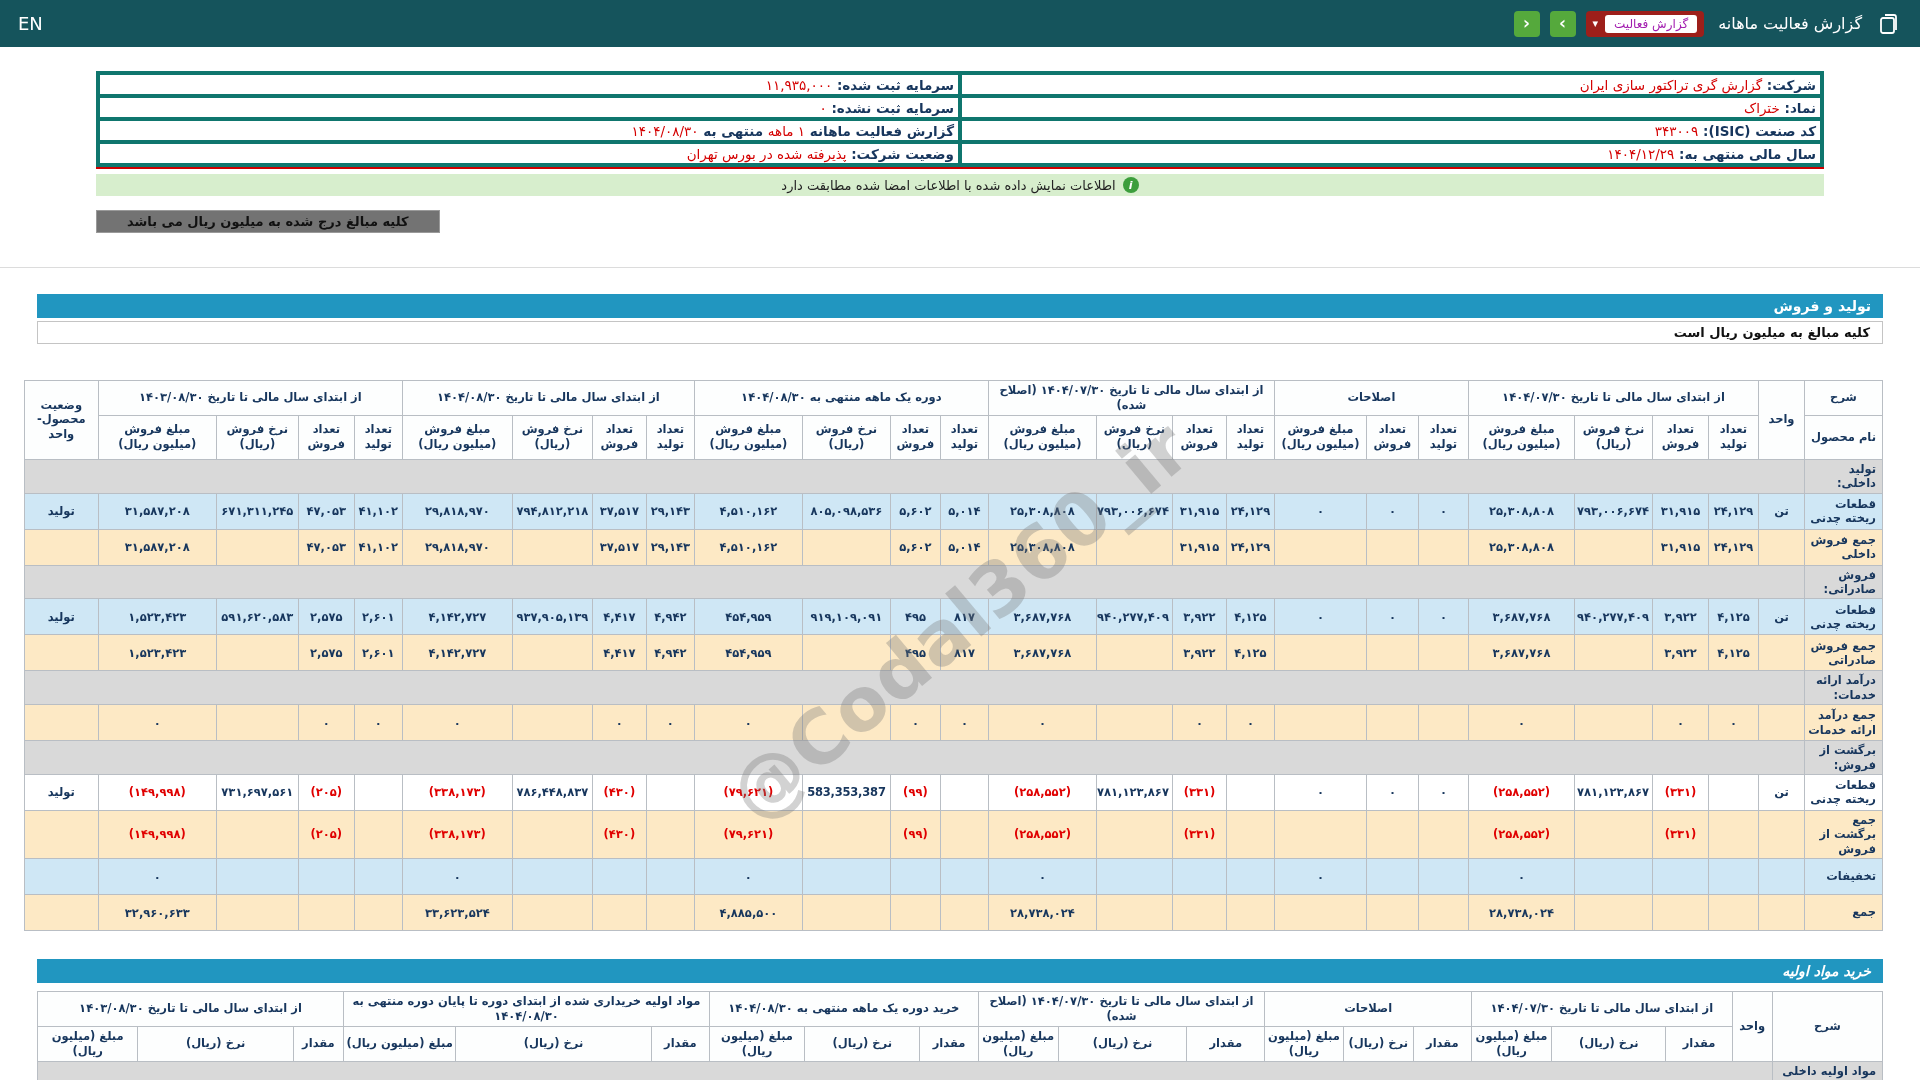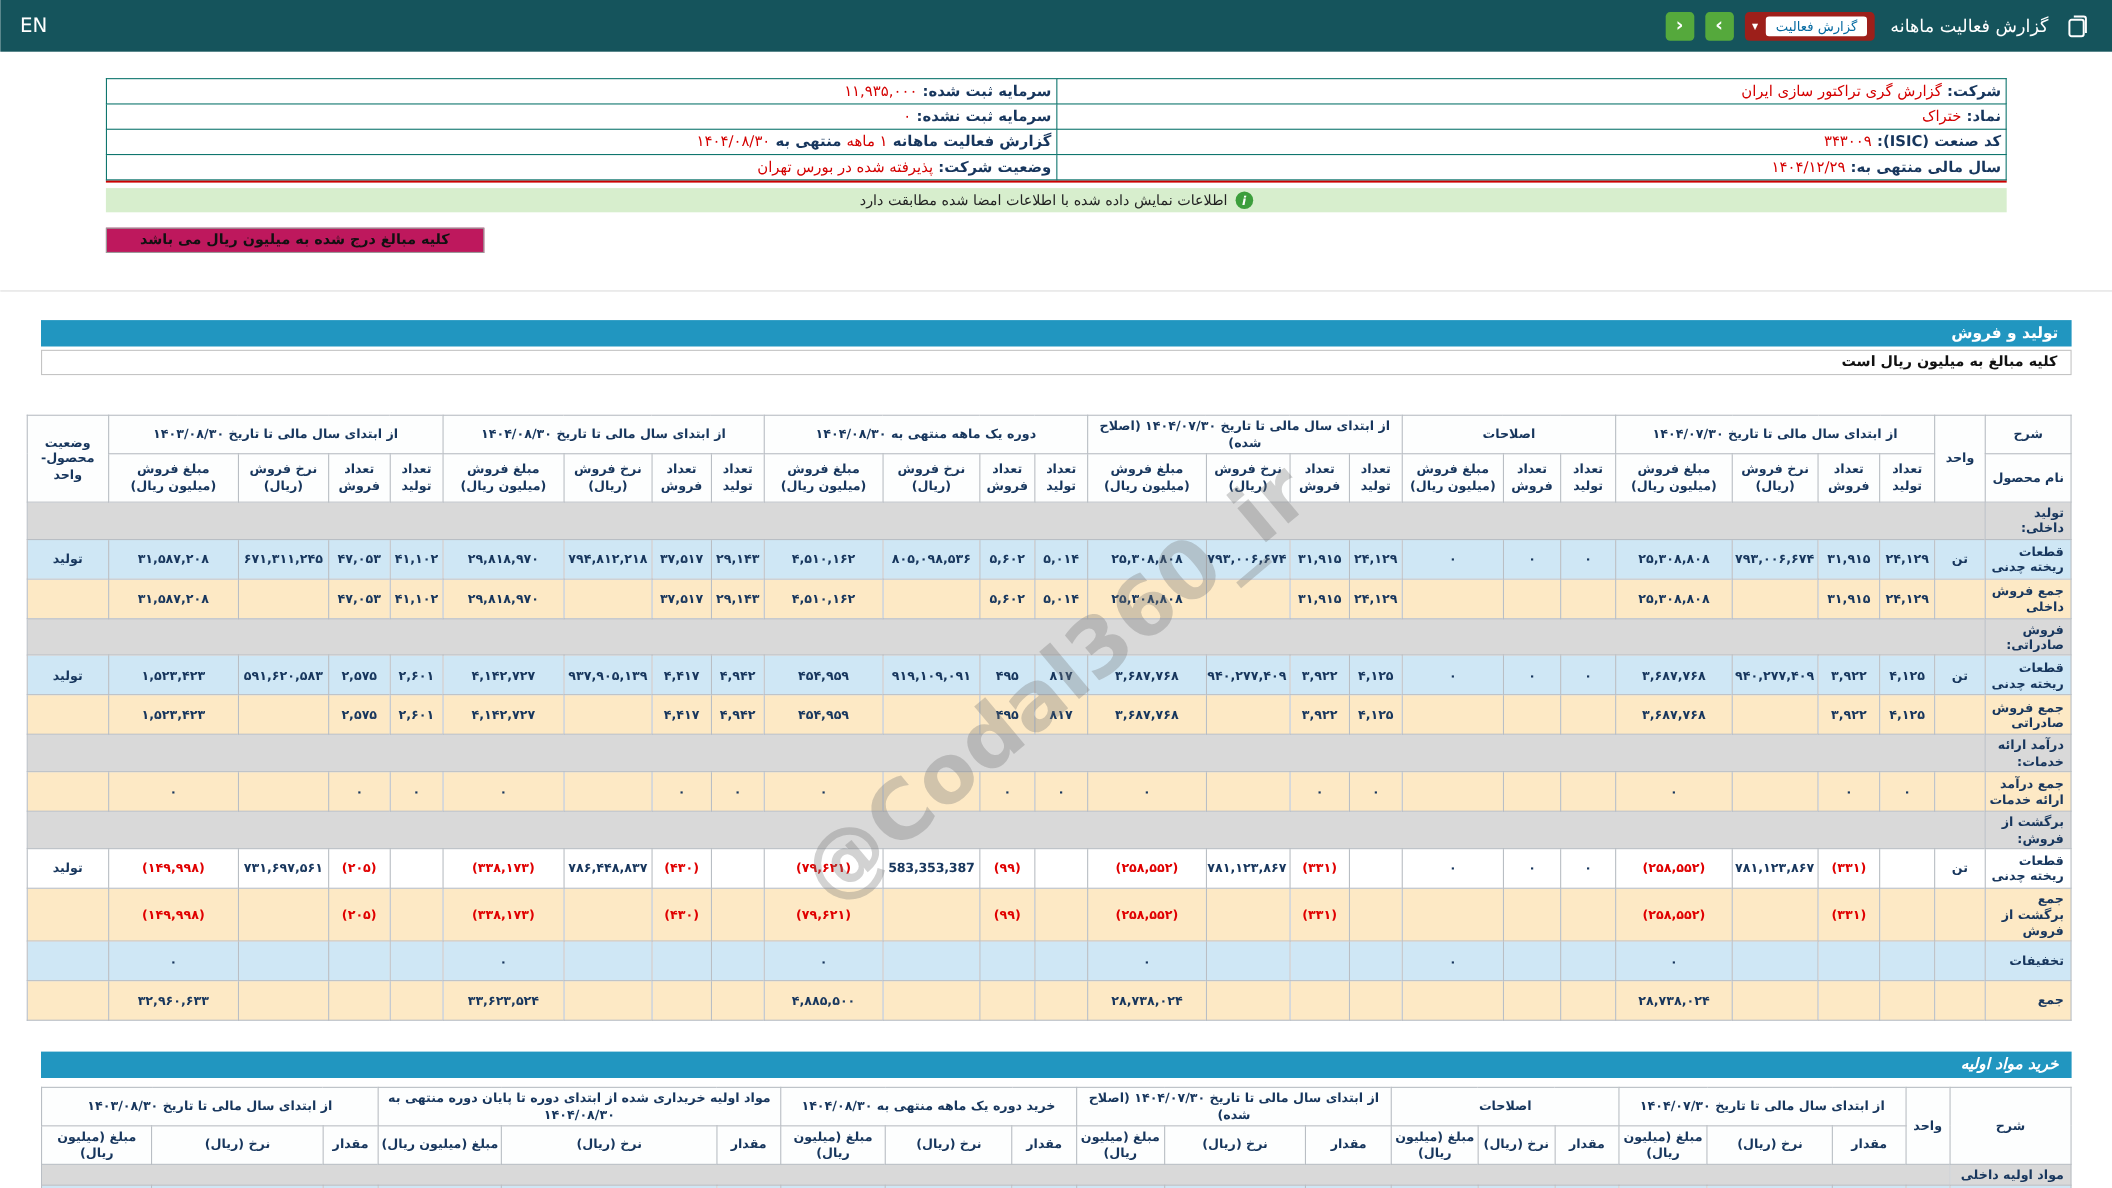--- a/index.html
+++ b/index.html
@@ -18,50 +18,50 @@
     height:47px; background:#15545c; display:flex; align-items:center;
     padding:0 18px; gap:10px; color:#fff;
   }
   .topbar-icon { width:26px; height:26px; display:flex; align-items:center; justify-content:center; cursor:pointer; }
   .topbar-title { font-size:16px; margin:0 4px; white-space:nowrap; }
   .report-dropdown {
     background:#9d1f1a; border-radius:4px; padding:4px 7px;
     display:flex; align-items:center; gap:7px; cursor:pointer;
   }
   .report-dropdown .chip {
-    background:#fff; color:#0369a1; font-size:12px; padding:2px 9px; border-radius:3px; white-space:nowrap;
+    background:#fff; color:#a21caf; font-size:12px; padding:2px 9px; border-radius:3px; white-space:nowrap;
   }
   .caret { color:#fff; font-size:11px; }
   .nav-btn {
     width:26px; height:26px; background:#55a93c; color:#fff; border-radius:4px;
     display:flex; align-items:center; justify-content:center;
     font-size:17px; font-weight:bold; cursor:pointer; line-height:1;
   }
   .spacer { flex:1; }
   .en-label { font-size:18px; cursor:pointer; }
 
   
   .info-wrap { margin:24px 96px 0; border-bottom:2px solid #cc0000; }
   table.info { width:100%; border-collapse:collapse; font-size:13.5px; color:#17365d; }
-  table.info td { border:1px solid #0f766e; height:23px; padding:0 4px; width:50%; white-space:nowrap; }
+  table.info td { border:4px solid #0f766e; height:23px; padding:0 4px; width:50%; white-space:nowrap; }
 
   .signed-bar {
     margin:5px 96px 0; background:#d7eecd; height:22px;
     display:flex; align-items:center; justify-content:center; gap:7px;
     font-size:13px; color:#222;
   }
   .info-icon {
     width:16px; height:16px; border-radius:50%; background:#3c9e3c; color:#fff;
     font-size:11px; font-weight:bold; font-style:italic;
     display:flex; align-items:center; justify-content:center;
   }
 
   .note-box {
     display:block; width:max-content; margin:14px auto 0 96px;
-    border:1px solid #9a9a9a; background:#be185d; padding:3px 30px;
+    border:1px solid #9a9a9a; background:#737373; padding:3px 30px;
     font-size:13px; font-weight:bold; color:#111;
   }
 
   .page-divider { margin-top:34px; border-top:1px solid #dcdcdc; width:100%; }
 
   
   .section-bar {
     margin:26px 37px 0; background:#2196c0; color:#fff;
     font-weight:bold; font-size:14px; padding:4px 12px;
   }

